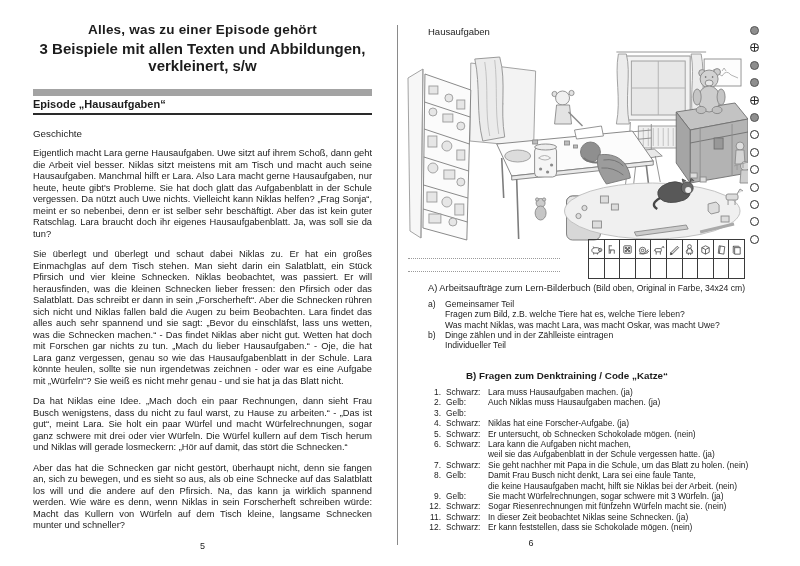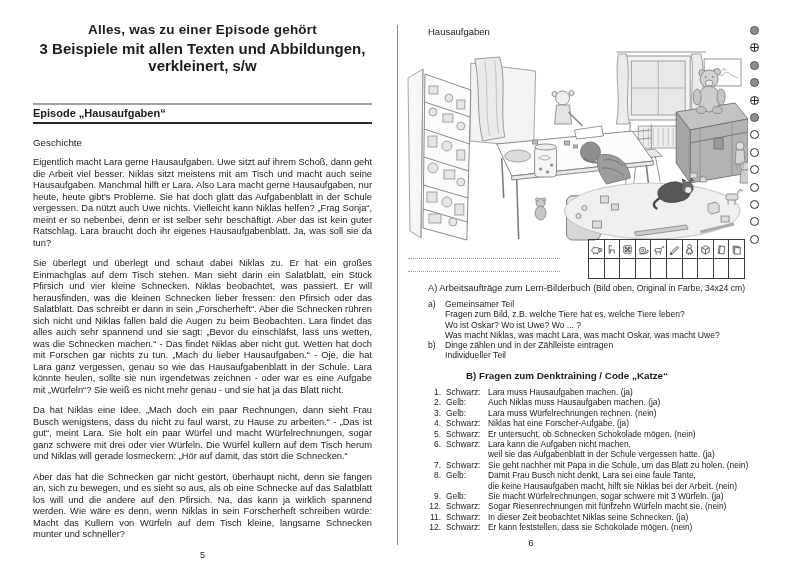--- a/index.html
+++ b/index.html
@@ -4,21 +4,21 @@
 <style>
   html,body{margin:0;padding:0;background:#fff;}
   .sheet{position:relative;width:800px;height:566px;background:#fff;overflow:hidden;
          font-family:"Liberation Sans",sans-serif;color:#1c1c1c;}
   .divider{position:absolute;left:397px;top:25px;width:1px;height:520px;background:#8a8a8a;}
 
   
   .page-left{position:absolute;left:0;top:0;width:397px;height:452px;padding:22px 25px 4px 33px;box-sizing:border-box;}
   .doc-title{font-size:13.5px;font-weight:bold;text-align:center;letter-spacing:.2px;}
   .doc-subtitle{font-size:15px;font-weight:bold;text-align:center;margin-top:3px;}
-  .episode-box{margin-top:29px;border-top:2px solid #a3a3a3;border-bottom:2px solid #2a2a2a;
+  .episode-box{margin-top:15px;border-top:7px solid #a3a3a3;border-bottom:2px solid #2a2a2a;
                padding:2px 0 3px 0;font-size:11px;font-weight:bold;}
   .geschichte{margin-top:13px;font-size:9.8px;font-weight:normal;}
   .story p{margin:9px 0 0 0;font-size:9.3px;line-height:11.5px;text-align:justify;}
   .pagenum-left{margin-top:9px;text-align:center;font-size:9px;}
 
   
   .page-right{position:absolute;left:400px;top:0;width:400px;height:467px;}
   .rp-header{position:absolute;left:28px;top:26px;font-size:9.5px;}
   .room-svg{position:absolute;left:5px;top:46px;width:343px;height:196px;}
   .markers{position:absolute;left:350px;top:26px;display:flex;flex-direction:column;gap:8.4px;}
@@ -357,21 +357,20 @@
     </tbody>
       </table>
 
     <div class="section-a">
       <div class="sa-head"><b>A) Arbeitsaufträge zum Lern-Bilderbuch</b><span class="sa-note"> (Bild oben, Original in Farbe, 34x24 cm)</span></div>
       <div class="ab-row">
         <div class="ab-label">a)</div>
         <div class="ab-body">
           <div>Gemeinsamer Teil</div>
           <div>Fragen zum Bild, z.B. welche Tiere hat es, welche Tiere leben?</div>
-          <div>Wo ist Oskar? Wo ist Uwe? Wo ... ?</div>
           <div>Was macht Niklas, was macht Lara, was macht Oskar, was macht Uwe?</div>
         </div>
       </div>
       <div class="ab-row">
         <div class="ab-label">b)</div>
         <div class="ab-body">
           <div>Dinge zählen und in der Zählleiste eintragen</div>
           <div>Individueller Teil</div>
         </div>
       </div>
@@ -386,21 +385,20 @@
           <span class="q-text"><span>Lara muss Hausaufgaben machen. (ja)</span><span class="q-line2" style="display:block"></span></span>
         </div>
       <div class="q-row">
           <span class="q-num">2.</span>
           <span class="q-code">Gelb:</span>
           <span class="q-text"><span>Auch Niklas muss Hausaufgaben machen. (ja)</span><span class="q-line2" style="display:block"></span></span>
         </div>
       <div class="q-row">
           <span class="q-num">3.</span>
           <span class="q-code">Gelb:</span>
-          <span class="q-text"><span>Lara muss Würfelrechnungen rechnen. (nein)</span><span class="q-line2" style="display:block"></span></span>
         </div>
       <div class="q-row">
           <span class="q-num">4.</span>
           <span class="q-code">Schwarz:</span>
           <span class="q-text"><span>Niklas hat eine Forscher-Aufgabe. (ja)</span><span class="q-line2" style="display:block"></span></span>
         </div>
       <div class="q-row">
           <span class="q-num">5.</span>
           <span class="q-code">Schwarz:</span>
           <span class="q-text"><span>Er untersucht, ob Schnecken Schokolade mögen. (nein)</span><span class="q-line2" style="display:block"></span></span>

